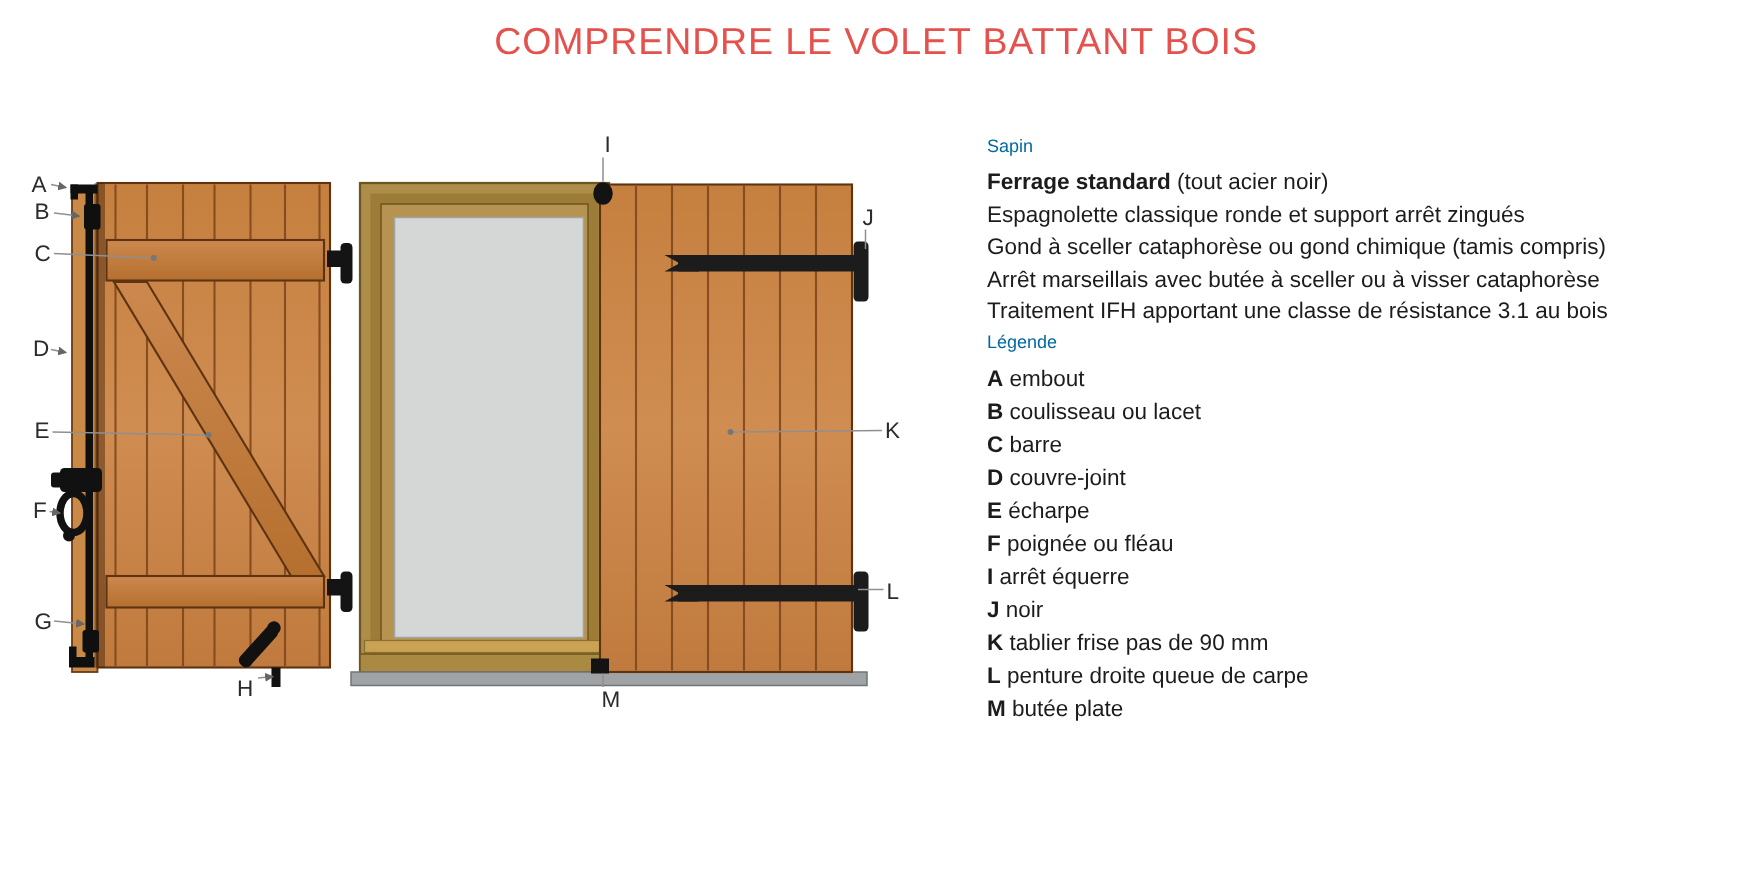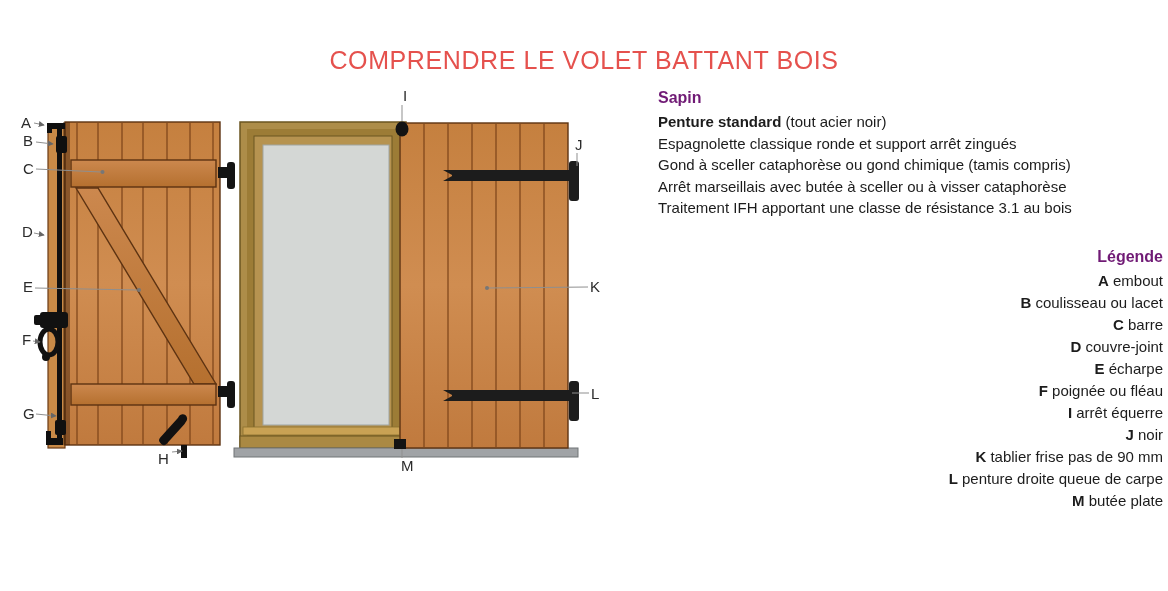--- a/index.html
+++ b/index.html
@@ -2,26 +2,26 @@
 <html><head>
 <meta charset="utf-8">
 <style>
   html,body{margin:0;padding:0;}
   body{
     width:1168px;height:591px;position:relative;background:#ffffff;
     font-family:"Liberation Sans",sans-serif;overflow:hidden;color:#1c1c1c;
   }
   .title{
     position:absolute;top:14px;left:0;width:100%;text-align:center;
-    font-size:25px;font-weight:300;letter-spacing:.6px;color:#e5514d;margin-top:32px;
+    font-size:25px;font-weight:300;letter-spacing:.6px;color:#e5514d;
   }
   #diagram{position:absolute;left:0;top:0;}
   .panel{position:absolute;left:658px;top:88px;width:505px;font-size:15px;line-height:21.6px;}
-  .heading{color:#701a75;font-weight:bold;margin:0 0 4px 0;font-size:16px;line-height:19px;}
-  .legend-block{margin-top:28px;text-align:right;}
+  .heading{color:#0369a1;font-weight:normal;margin:0 0 4px 0;font-size:12px;line-height:19px;}
+  .legend-block{}
   .legend-row{line-height:22px;}
   .b{font-weight:bold;}
   svg text{font-family:"Liberation Sans",sans-serif;font-size:15px;fill:#2b2b2b;}
   .callout-line{stroke:#8f8f8f;stroke-width:1;fill:none;}
 </style>
 </head>
 <body>
 
 <div class="title">COMPRENDRE LE VOLET BATTANT BOIS</div>
 
@@ -141,21 +141,21 @@
     <text x="403" y="101">I</text>
     <text x="575" y="150">J</text>
     <text x="590" y="292">K</text>
     <text x="591" y="399">L</text>
     <text x="401" y="471">M</text>
   </g>
 </svg>
 
 <div class="panel">
   <div class="heading">Sapin</div>
-  <div class="info-line"><span class="b">Penture standard</span><span> (tout acier noir)</span></div>
+  <div class="info-line"><span class="b">Ferrage standard</span><span> (tout acier noir)</span></div>
   <div class="info-line">Espagnolette classique ronde et support arrêt zingués</div>
   <div class="info-line">Gond à sceller cataphorèse ou gond chimique (tamis compris)</div>
   <div class="info-line">Arrêt marseillais avec butée à sceller ou à visser cataphorèse</div>
   <div class="info-line">Traitement IFH apportant une classe de résistance 3.1 au bois</div>
 
   <div class="legend-block">
     <div class="heading">Légende</div>
     <div class="legend-row"><span class="b">A</span> <span>embout</span></div>
     <div class="legend-row"><span class="b">B</span> <span>coulisseau ou lacet</span></div>
     <div class="legend-row"><span class="b">C</span> <span>barre</span></div>

